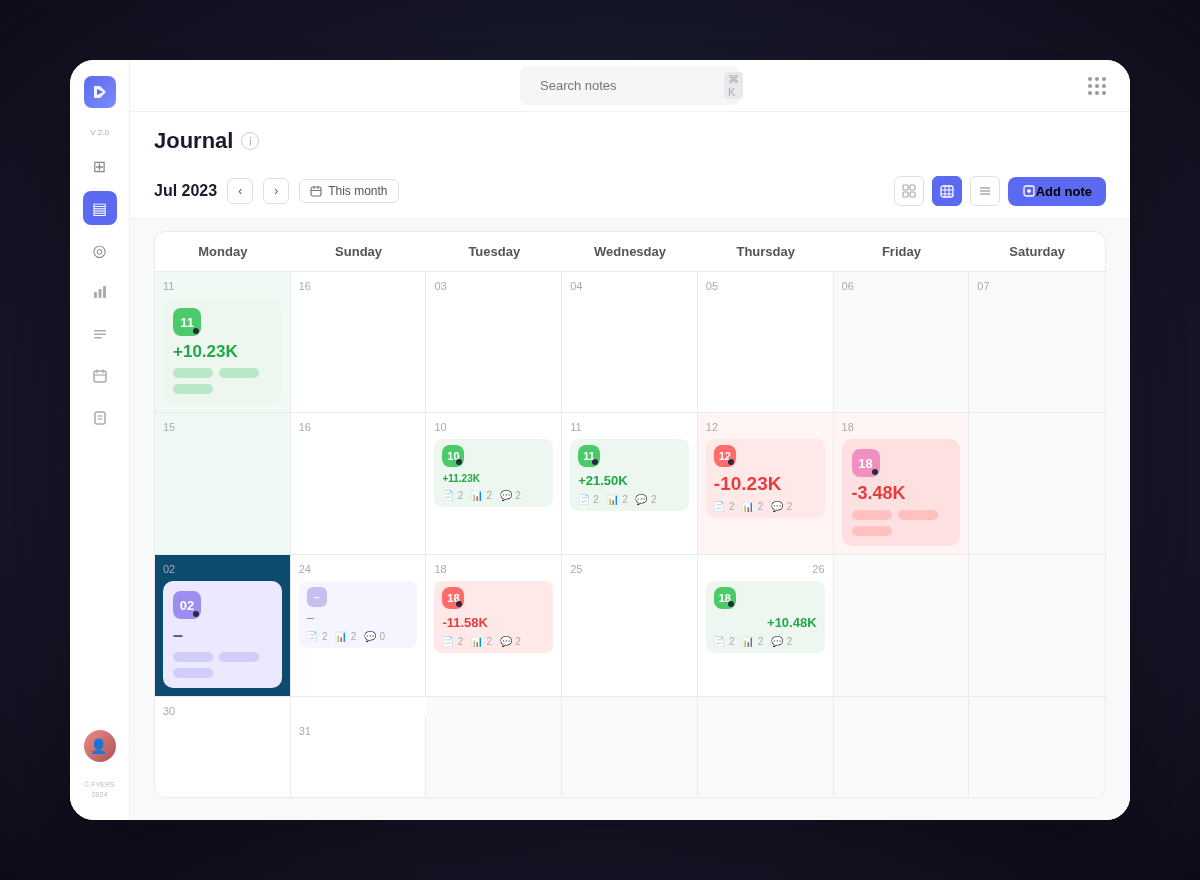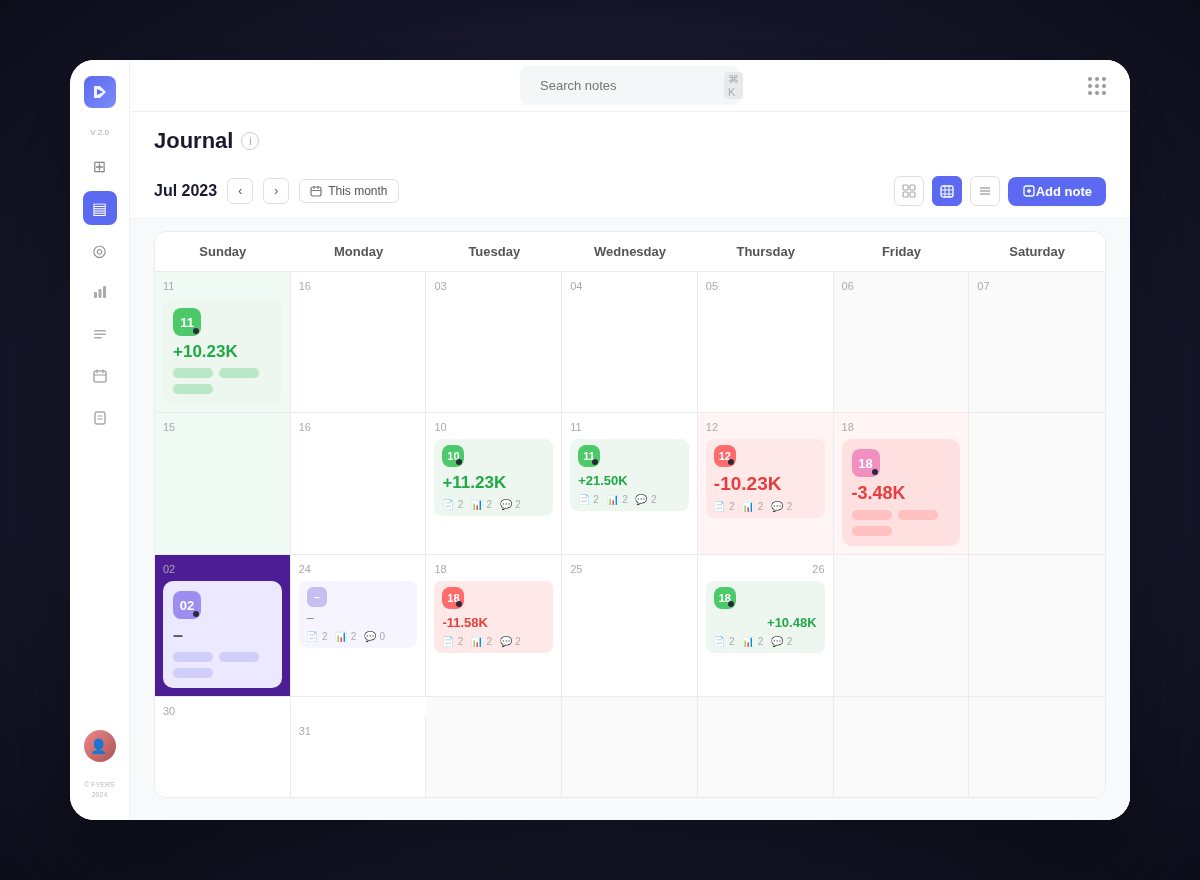--- a/index.html
+++ b/index.html
@@ -264,21 +264,21 @@
       background: #5b6af0;
       border-color: #5b6af0;
       color: white;
     }
 
     .add-note-btn {
       display: flex;
       align-items: center;
       gap: 0;
       background: #5b6af0;
-      color: #ffffff;
+      color: #000000;
       border: none;
       border-radius: 8px;
       padding: 7px 14px;
       font-size: 13px;
       font-weight: 600;
       cursor: pointer;
     }
 
     
     .calendar-area {
@@ -559,22 +559,22 @@
             <span>Add note</span>
           </button>
         </div>
       </div>
     </div>
 
     <div class="calendar-area">
       <div class="calendar-grid">
 
         <div class="cal-header-row">
+          <div class="cal-header-cell">Monday</div>
           <div class="cal-header-cell">Sunday</div>
-          <div class="cal-header-cell">Monday</div>
           <div class="cal-header-cell">Tuesday</div>
           <div class="cal-header-cell">Wednesday</div>
           <div class="cal-header-cell">Thursday</div>
           <div class="cal-header-cell">Friday</div>
           <div class="cal-header-cell">Saturday</div>
         </div>
 
         <div class="cal-body">
 
           <div class="cal-cell highlight-green" style="grid-column:1; min-height:140px;">
@@ -626,21 +626,21 @@
           <div class="cal-cell">
             <div class="day-num">16</div>
           </div>
 
           <div class="cal-cell" style="min-height:130px;">
             <div class="day-num">10</div>
             <div style="background:#edf7f0; border-radius:8px; padding:6px 8px;">
               <div style="display:flex; align-items:center; gap:4px; margin-bottom:3px;">
                 <span class="note-badge green" style="width:22px;height:22px;font-size:11px;">10<span class="badge-dot"></span></span>
               </div>
-              <div class="note-value positive" style="font-size:17px;">+11.23K</div>
+              <div class="note-value positive" style="font-size:10px;">+11.23K</div>
               <div class="note-meta">
                 <span>📄 2</span>
                 <span>📊 2</span>
                 <span>💬 2</span>
               </div>
             </div>
           </div>
 
           <div class="cal-cell" style="min-height:130px;">
             <div class="day-num">11</div>
@@ -683,21 +683,21 @@
                 <div class="note-tag red"></div>
                 <div class="note-tag red"></div>
                 <div class="note-tag red"></div>
               </div>
             </div>
           </div>
 
           <div class="cal-cell empty">
           </div>
 
-          <div class="cal-cell" style="background:#4c1d95; min-height:130px;">
+          <div class="cal-cell" style="background:#0c4a6e; min-height:130px;">
             <div class="day-num">02</div>
             <div style="background:#ebe8ff; border-radius:10px; padding:10px;">
               <div style="display:flex; align-items:center; gap:4px; margin-bottom:4px;">
                 <span class="note-badge purple" style="width:28px;height:28px;font-size:13px;">02<span class="badge-dot"></span></span>
               </div>
               <div class="note-value" style="font-size:18px; color:#555;">–</div>
               <div class="note-tags">
                 <div class="note-tag purple"></div>
                 <div class="note-tag purple"></div>
                 <div class="note-tag purple"></div>

